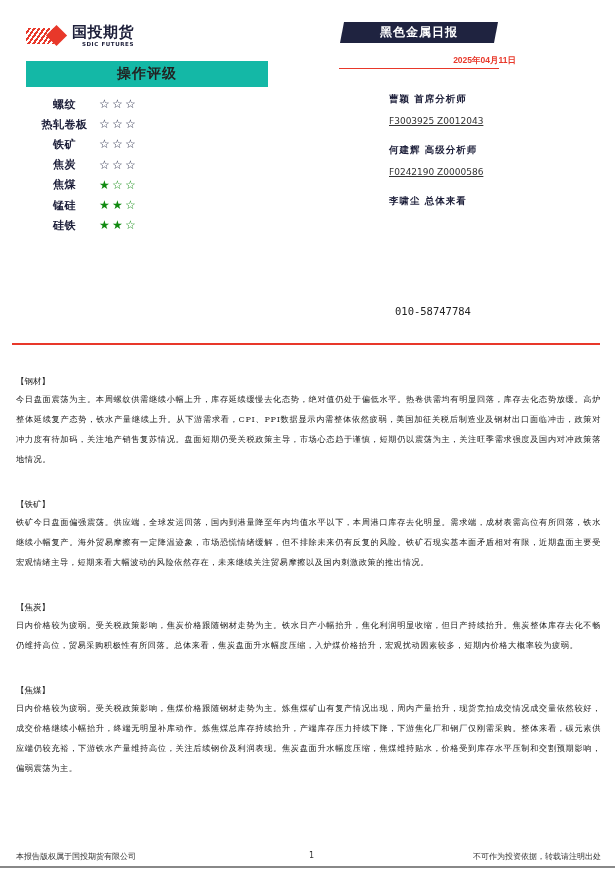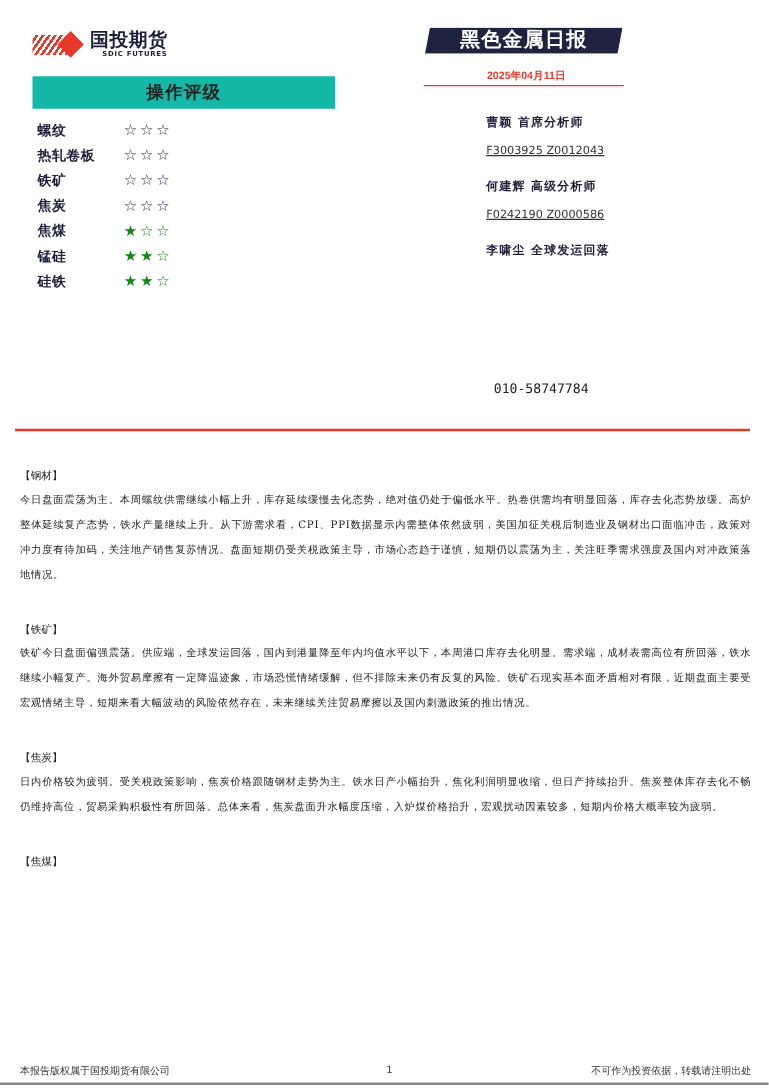--- a/index.html
+++ b/index.html
@@ -14,33 +14,33 @@
     .logo-mark .diamond { position: absolute; left: 23px; top: 3px; width: 15px; height: 15px;
       background: #e8382a; transform: rotate(45deg); }
     .logo-text { display: flex; flex-direction: column; margin-left: 2px; line-height: 1; align-items: flex-end; }
     .logo-cn { font-family: "DejaVu Sans", sans-serif; font-weight: bold; font-size: 15px; color: #1d1f3a; letter-spacing: 0.5px; }
     .logo-en { font-family: "DejaVu Sans", sans-serif; font-size: 5.5px; font-weight: bold; color: #1d1f3a; letter-spacing: 0.6px; margin-top: 2px; }
 
     .report-banner { position: absolute; left: 340px; top: 22px; width: 158px; height: 21px; }
     .report-banner .bg { position: absolute; inset: 0; background: #1f2340;
       clip-path: polygon(4px 0, 100% 0, calc(100% - 4px) 100%, 0 100%); }
     .report-banner .label { position: absolute; inset: 0; display: flex; align-items: center; justify-content: center;
-      color: #fff; font-weight: bold; font-size: 16px; letter-spacing: 1px; font-family: Liberation Sans, sans-serif; }
+      color: #fff; font-weight: bold; font-size: 12px; letter-spacing: 1px; font-family: Liberation Sans, sans-serif; }
 
     .report-date { position: absolute; left: 339px; top: 55px; width: 160px; text-align: center;
       color: #e8382a; font-family: "Liberation Sans", sans-serif; font-weight: bold; font-size: 8.5px; }
     .date-rule { position: absolute; left: 339px; top: 68px; width: 160px; height: 1px; background: #e8382a; }
 
     
     .rating-title { position: absolute; left: 26px; top: 61px; width: 242px; height: 26px; background: #14b8a6;
       display: flex; align-items: center; justify-content: center;
       font-size: 14px; font-weight: bold; color: #222; letter-spacing: 1px; }
     .rating-list { position: absolute; left: 30px; top: 94px; }
     .rating-row { display: flex; align-items: center; height: 20.2px; }
-    .rating-name { width: 69px; font-size: 11px; color: #1d1f3a; font-weight: bold; letter-spacing: 0.5px; }
+    .rating-name { width: 69px; font-size: 11px; color: #1d1f3a; font-weight: bold; letter-spacing: 0.5px; text-align: center; }
     .stars { display: flex; font-family: "DejaVu Sans", sans-serif; font-size: 12px; line-height: 1; }
     .star { width: 13px; }
     .star.empty { color: #2a2e4a; }
     .star.empty.green { color: #108a10; }
     .star.full { color: #108a10; }
 
     
     .analysts { position: absolute; left: 389px; top: 90px; }
     .analyst { margin-bottom: 0; }
     .analyst-name { height: 17px; font-size: 9.5px; font-weight: bold; color: #1d1f3a; letter-spacing: 1px; line-height: 17px; }
@@ -74,21 +74,21 @@
   <div class="logo-text">
     <span class="logo-cn">国投期货</span>
     <span class="logo-en">SDIC FUTURES</span>
   </div>
 </div>
 
 <div class="report-banner" style="left:340px;">
   <div class="bg"></div>
   <div class="label">黑色金属日报</div>
 </div>
-<div class="report-date" style="left:341px;">2025年04月11日</div>
+<div class="report-date" style="left:356px;text-align:right;">2025年04月11日</div>
 <div class="date-rule" style="left:339px;"></div>
 
 <div class="rating-title">操作评级</div>
 
 <div class="rating-list">
   <div class="rating-row">
     <span class="rating-name">螺纹</span>
     <span class="stars">
       <span class="star empty">☆</span>
       <span class="star empty">☆</span>
@@ -148,21 +148,21 @@
 <div class="analysts">
   <div class="analyst">
     <div class="analyst-name">曹颖  首席分析师</div>
     <div class="analyst-id">F3003925  Z0012043</div>
   </div>
   <div class="analyst">
     <div class="analyst-name">何建辉  高级分析师</div>
     <div class="analyst-id">F0242190  Z0000586</div>
   </div>
   <div class="analyst">
-    <div class="analyst-name">李啸尘  全球发运回落</div>
+    <div class="analyst-name">李啸尘  总体来看</div>
   </div>
 </div>
 
 <div class="contact">
   <div>010-58747784</div>
 </div>
 <div class="contact-rule"></div>
 
 <div class="sections">
   <div class="section">
@@ -172,20 +172,21 @@
   <div class="section">
     <div class="section-head">【铁矿】</div>
     <div class="section-body">铁矿今日盘面偏强震荡。供应端，全球发运回落，国内到港量降至年内均值水平以下，本周港口库存去化明显。需求端，成材表需高位有所回落，铁水继续小幅复产。海外贸易摩擦有一定降温迹象，市场恐慌情绪缓解，但不排除未来仍有反复的风险。铁矿石现实基本面矛盾相对有限，近期盘面主要受宏观情绪主导，短期来看大幅波动的风险依然存在，未来继续关注贸易摩擦以及国内刺激政策的推出情况。</div>
   </div>
   <div class="section">
     <div class="section-head">【焦炭】</div>
     <div class="section-body">日内价格较为疲弱。受关税政策影响，焦炭价格跟随钢材走势为主。铁水日产小幅抬升，焦化利润明显收缩，但日产持续抬升。焦炭整体库存去化不畅仍维持高位，贸易采购积极性有所回落。总体来看，焦炭盘面升水幅度压缩，入炉煤价格抬升，宏观扰动因素较多，短期内价格大概率较为疲弱。</div>
   </div>
   <div class="section">
     <div class="section-head">【焦煤】</div>
+    <div class="section-body">日内价格较为疲弱。受关税政策影响，焦煤价格跟随钢材走势为主。炼焦煤矿山有复产情况出现，周内产量抬升，现货竞拍成交情况成交量依然较好，成交价格继续小幅抬升，终端无明显补库动作。炼焦煤总库存持续抬升，产端库存压力持续下降，下游焦化厂和钢厂仅刚需采购。整体来看，碳元素供应端仍较充裕，下游铁水产量维持高位，关注后续钢价及利润表现。焦炭盘面升水幅度压缩，焦煤维持贴水，价格受到库存水平压制和交割预期影响，偏弱震荡为主。</div>
   </div>
 </div>
 
 <div class="footer">
   <span class="left">本报告版权属于国投期货有限公司</span>
   <span class="page">1</span>
   <span class="right">不可作为投资依据，转载请注明出处</span>
 </div>
 <div class="footer-rule"></div>
 

